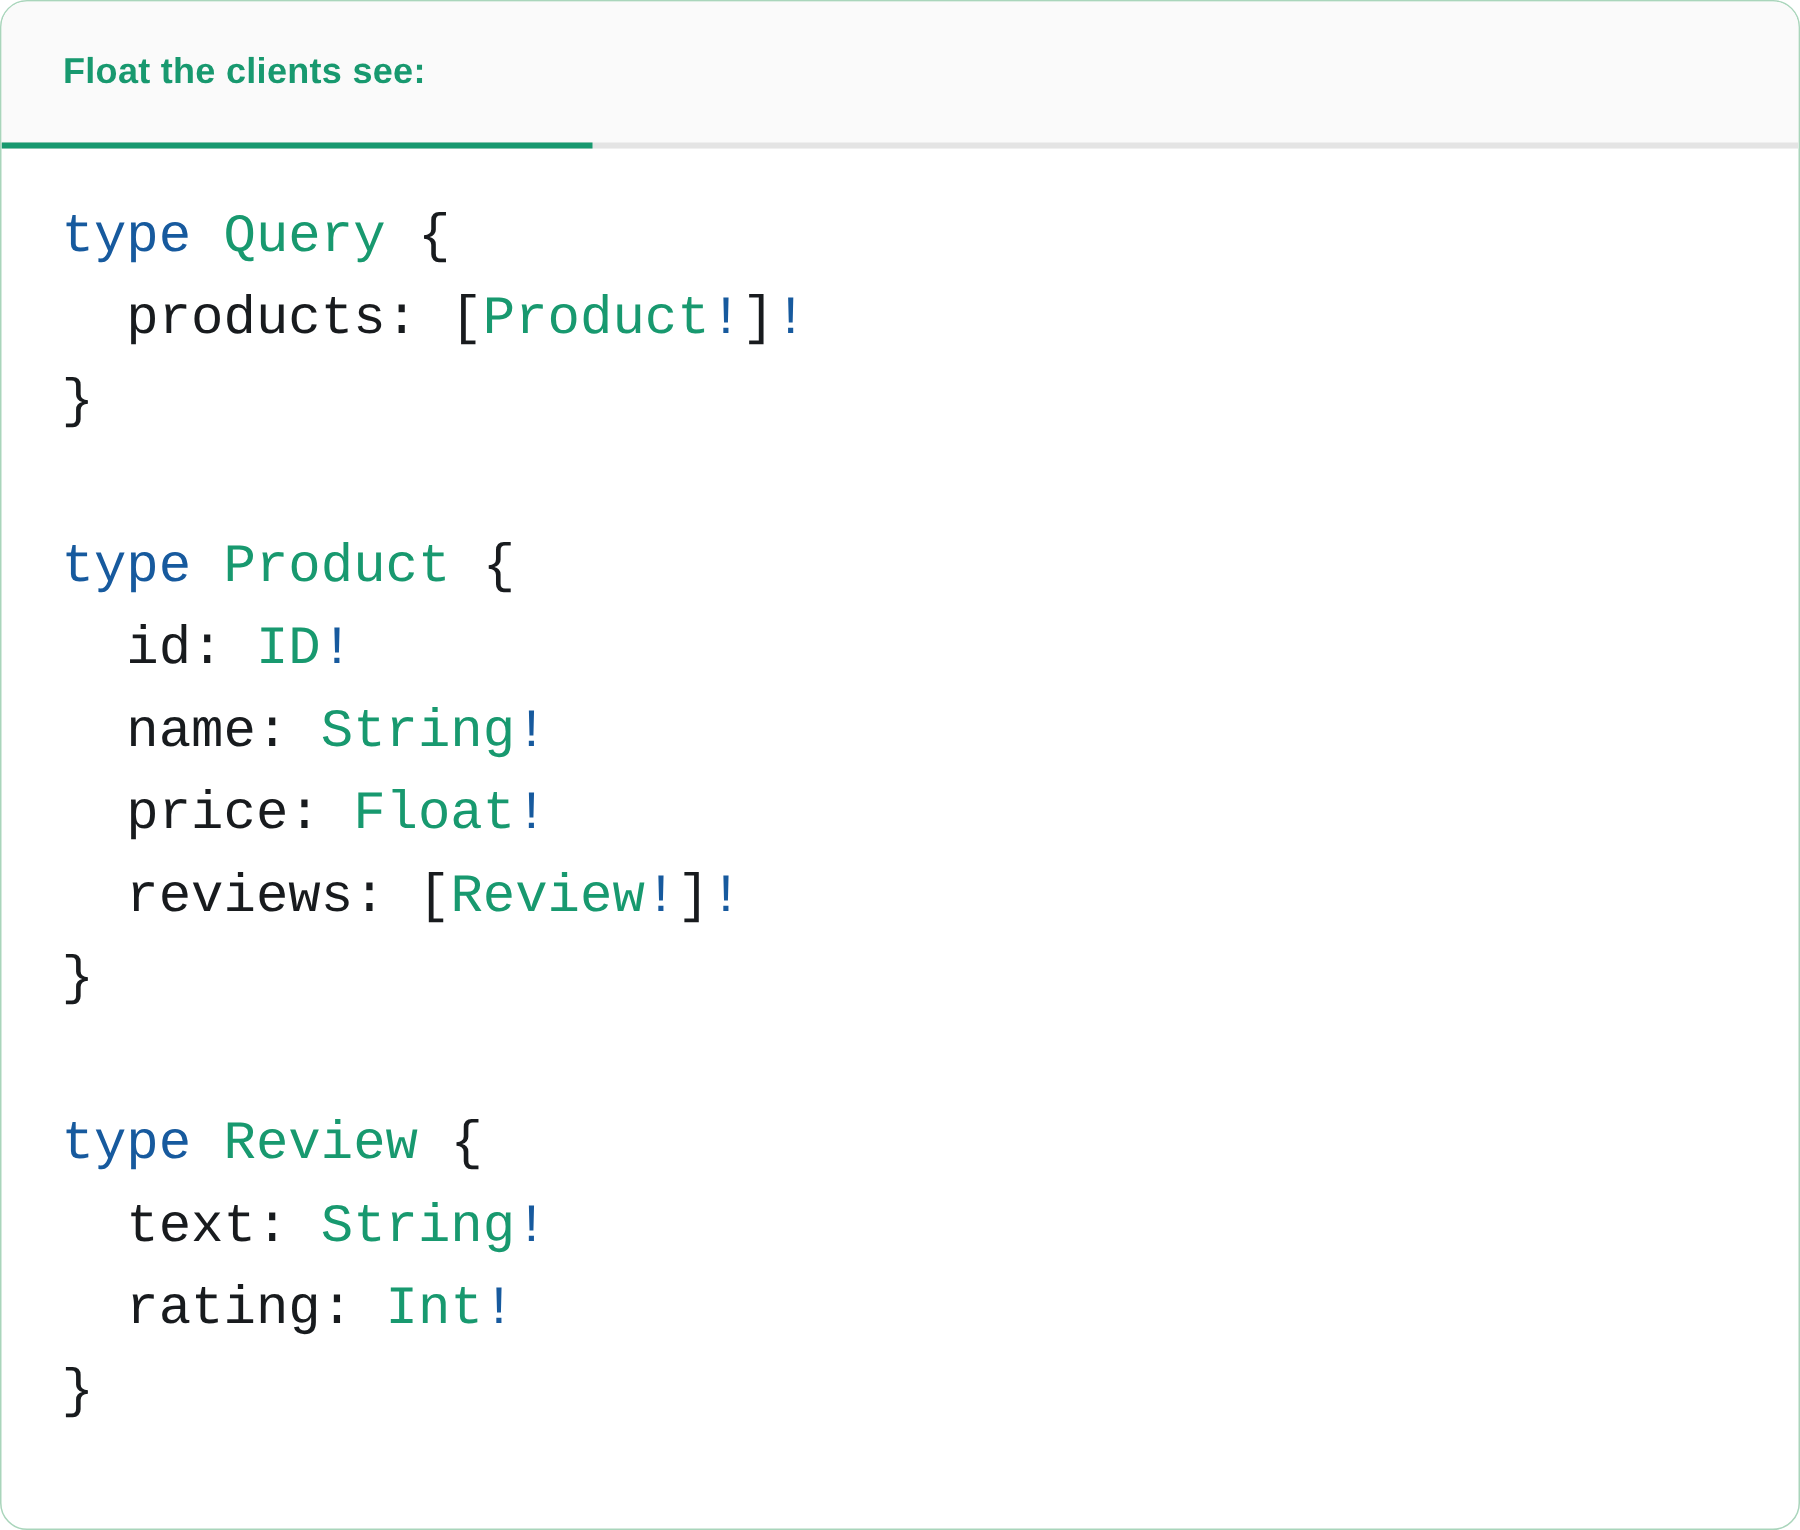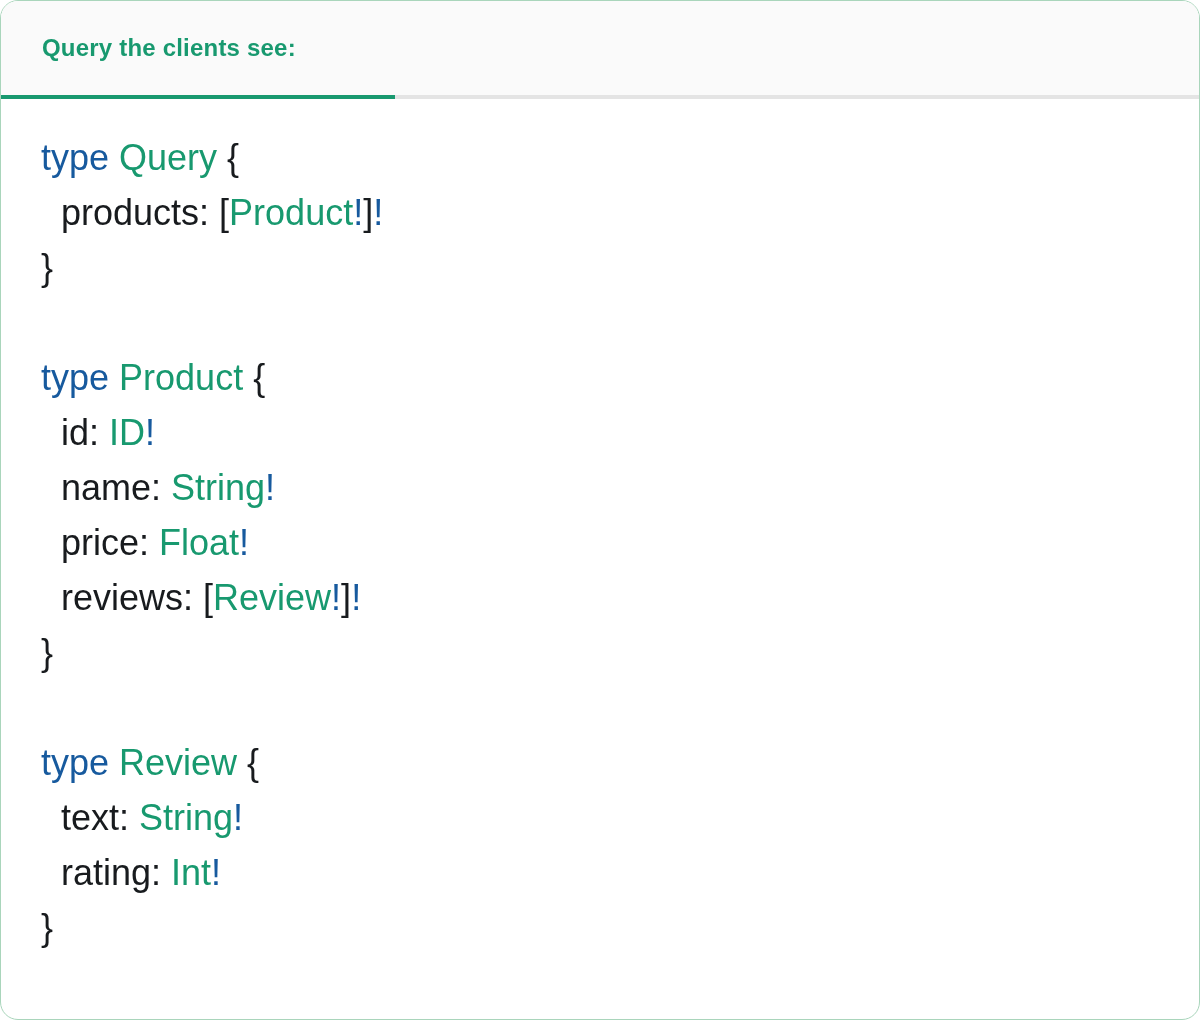--- a/index.html
+++ b/index.html
@@ -54,38 +54,38 @@
     left: 0;
     top: 94px;
     width: 394px;
     height: 4px;
     background: var(--teal);
     z-index: 2;
   }
   .code {
     margin: 0;
     padding: 31px 40px 0 40px;
-    font-family: Liberation Sans, sans-serif;
+    font-family: Liberation Mono, monospace;
     font-size: 36px;
     line-height: 55px;
     color: var(--plain);
   }
   .code-line {
     white-space: pre;
     min-height: 55px;
   }
   .tok-kw   { color: var(--blue); }
   .tok-ty   { color: var(--teal); }
   .tok-bang { color: var(--blue); }
   .tok-pl   { color: var(--plain); }
 </style>
 </head>
 <body>
 
 <div class="card">
   <div class="card-header">
     <div class="tab">
-      <span class="tab-label">Query the clients see:</span>
+      <span class="tab-label">Float the clients see:</span>
     </div>
     <div class="tab-underline"></div>
   </div>
   <pre class="code"><div class="code-line"><span class="tok-kw">type</span><span class="tok-pl"> </span><span class="tok-ty">Query</span><span class="tok-pl"> {</span></div><div class="code-line"><span class="tok-pl">  products: [</span><span class="tok-ty">Product</span><span class="tok-bang">!</span><span class="tok-pl">]</span><span class="tok-bang">!</span></div><div class="code-line"><span class="tok-pl">}</span></div><div class="code-line">&nbsp;</div><div class="code-line"><span class="tok-kw">type</span><span class="tok-pl"> </span><span class="tok-ty">Product</span><span class="tok-pl"> {</span></div><div class="code-line"><span class="tok-pl">  id: </span><span class="tok-ty">ID</span><span class="tok-bang">!</span></div><div class="code-line"><span class="tok-pl">  name: </span><span class="tok-ty">String</span><span class="tok-bang">!</span></div><div class="code-line"><span class="tok-pl">  price: </span><span class="tok-ty">Float</span><span class="tok-bang">!</span></div><div class="code-line"><span class="tok-pl">  reviews: [</span><span class="tok-ty">Review</span><span class="tok-bang">!</span><span class="tok-pl">]</span><span class="tok-bang">!</span></div><div class="code-line"><span class="tok-pl">}</span></div><div class="code-line">&nbsp;</div><div class="code-line"><span class="tok-kw">type</span><span class="tok-pl"> </span><span class="tok-ty">Review</span><span class="tok-pl"> {</span></div><div class="code-line"><span class="tok-pl">  text: </span><span class="tok-ty">String</span><span class="tok-bang">!</span></div><div class="code-line"><span class="tok-pl">  rating: </span><span class="tok-ty">Int</span><span class="tok-bang">!</span></div><div class="code-line"><span class="tok-pl">}</span></div></pre>
 </div>
 
 </body></html>

